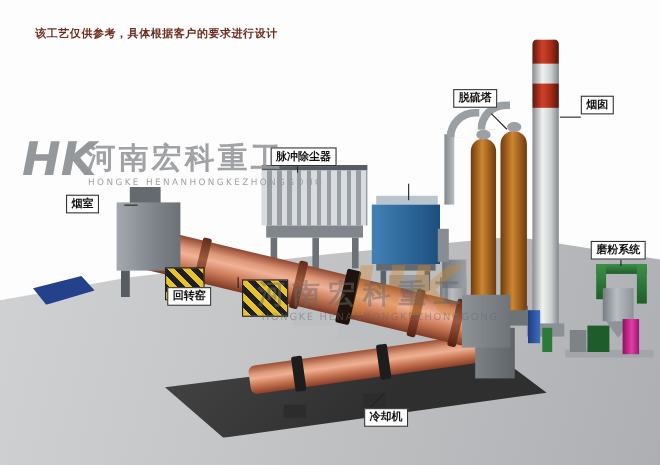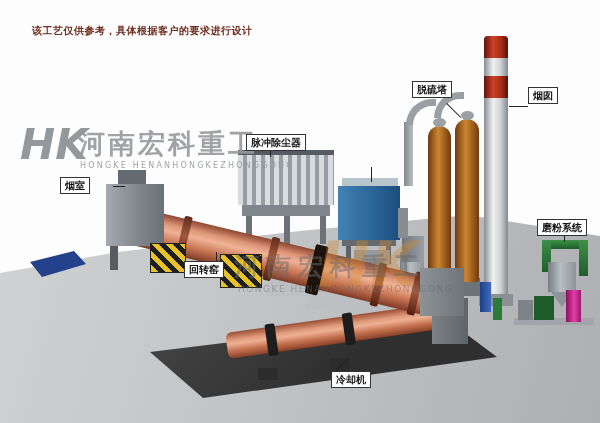--- a/index.html
+++ b/index.html
@@ -122,21 +122,21 @@
   <div class="abs cooler-body" style="left:227px;top:333px;width:210px;height:26px;transform:rotate(-8deg);transform-origin:0 50%;z-index:4">
     <div class="ring2" style="left:40px"></div>
     <div class="ring2" style="left:118px"></div>
   </div>
 
   <div class="wm" style="left:318px;top:228px;font-size:62px;font-weight:900;font-style:italic;color:rgba(208,138,48,.38);z-index:24">HK</div>
   <div class="wm" style="left:234px;top:250px;font-size:25px;font-weight:700;letter-spacing:7px;color:rgba(105,105,105,.5)">河南宏科重工</div>
   <div class="wm" style="left:238px;top:284px;font-size:9px;letter-spacing:1.5px;color:rgba(105,105,105,.48)">HONGKE HENANHONGKEZHONGGONG</div>
 
   <div class="label" style="left:60px;top:177px">烟室</div>
-  <div class="label" style="left:184px;top:261px">回转窑</div>
+  <div class="label" style="left:152px;top:261px">回转窑</div>
   <div class="label" style="left:246px;top:134px">脉冲除尘器</div>
   <div class="label" style="left:412px;top:81px">脱硫塔</div>
   <div class="label" style="left:528px;top:87px">烟囱</div>
   <div class="label" style="left:537px;top:219px">磨粉系统</div>
   <div class="label" style="left:331px;top:371px">冷却机</div>
 
   <div class="leader" style="left:113px;top:186px;width:12px;height:1px"></div>
   <div class="leader" style="left:216px;top:252px;width:1px;height:10px"></div>
   <div class="leader" style="left:270px;top:151px;width:1px;height:6px"></div>
   <div class="leader" style="left:371px;top:167px;width:1px;height:15px"></div>

